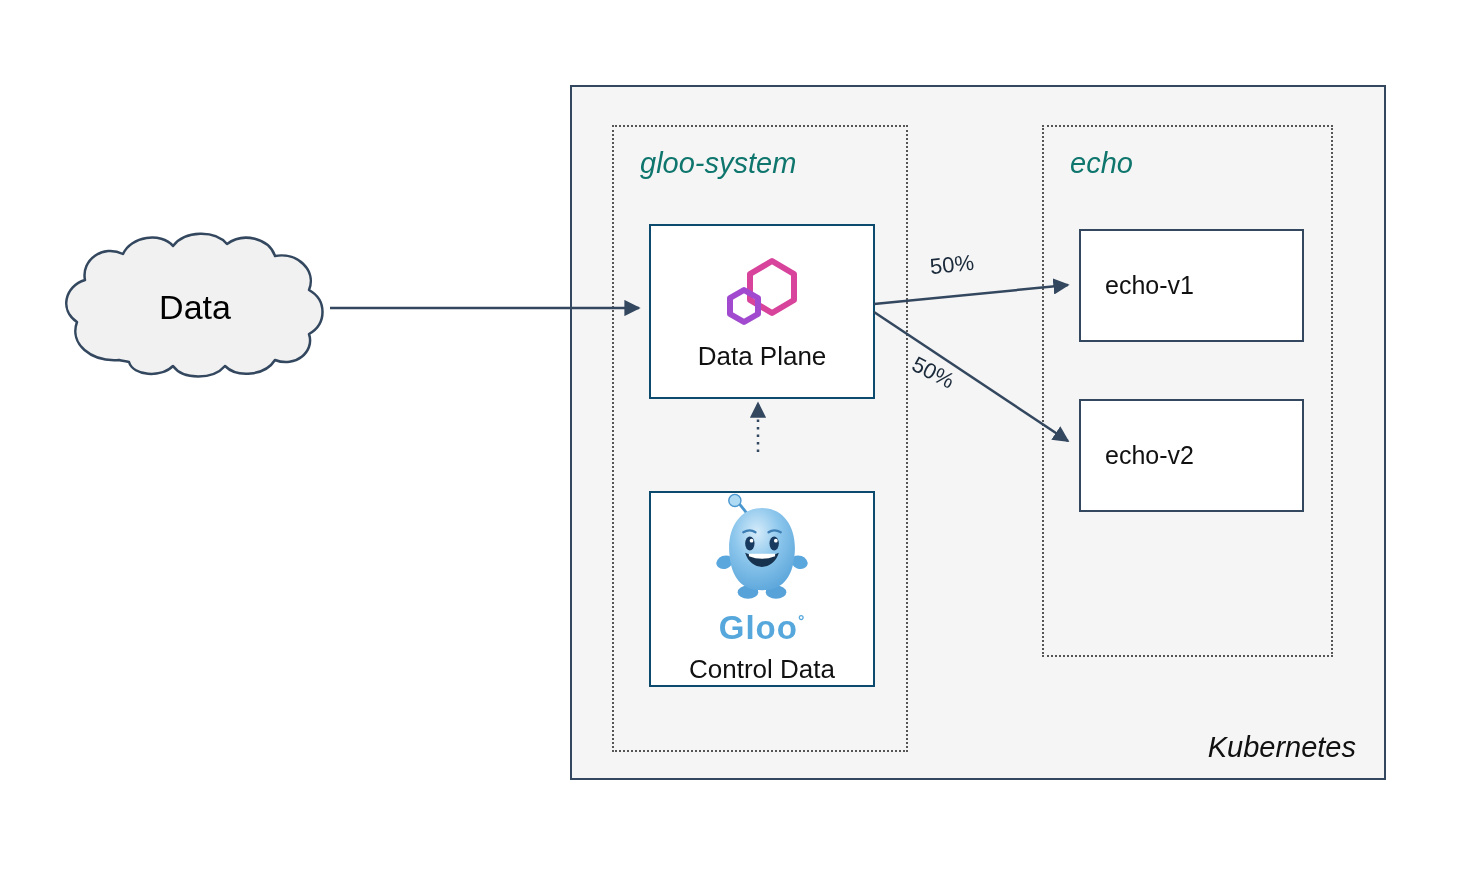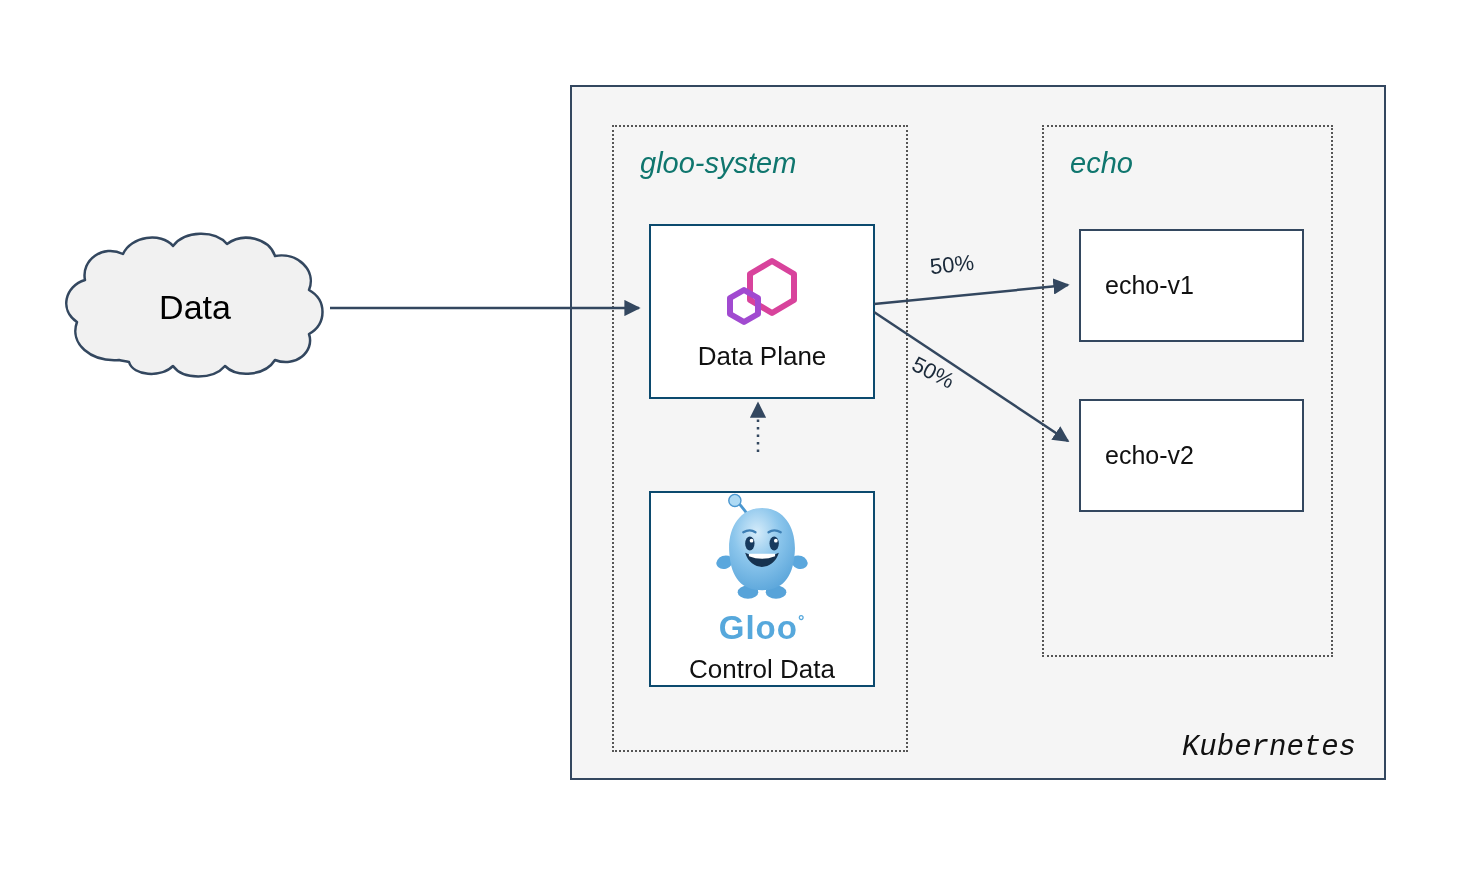--- a/index.html
+++ b/index.html
@@ -15,21 +15,21 @@
 
   
   .k8s-box {
     left: 570px; top: 85px; width: 816px; height: 695px;
     background: #f5f5f5;
     border: 2px solid #33475f;
     box-sizing: border-box;
   }
   .k8s-label {
     position: absolute; right: 28px; bottom: 14px;
-    font-style: italic; font-size: 29px; color: #111; font-family: Liberation Mono, monospace;
+    font-style: italic; font-size: 29px; color: #111;
   }
 
   
   .ns-group {
     position: absolute;
     border: 2.5px dotted #555555;
     box-sizing: border-box;
   }
   .gloo-group { left: 40px; top: 38px; width: 296px; height: 627px; }
   .echo-group { left: 470px; top: 38px; width: 291px; height: 532px; }

